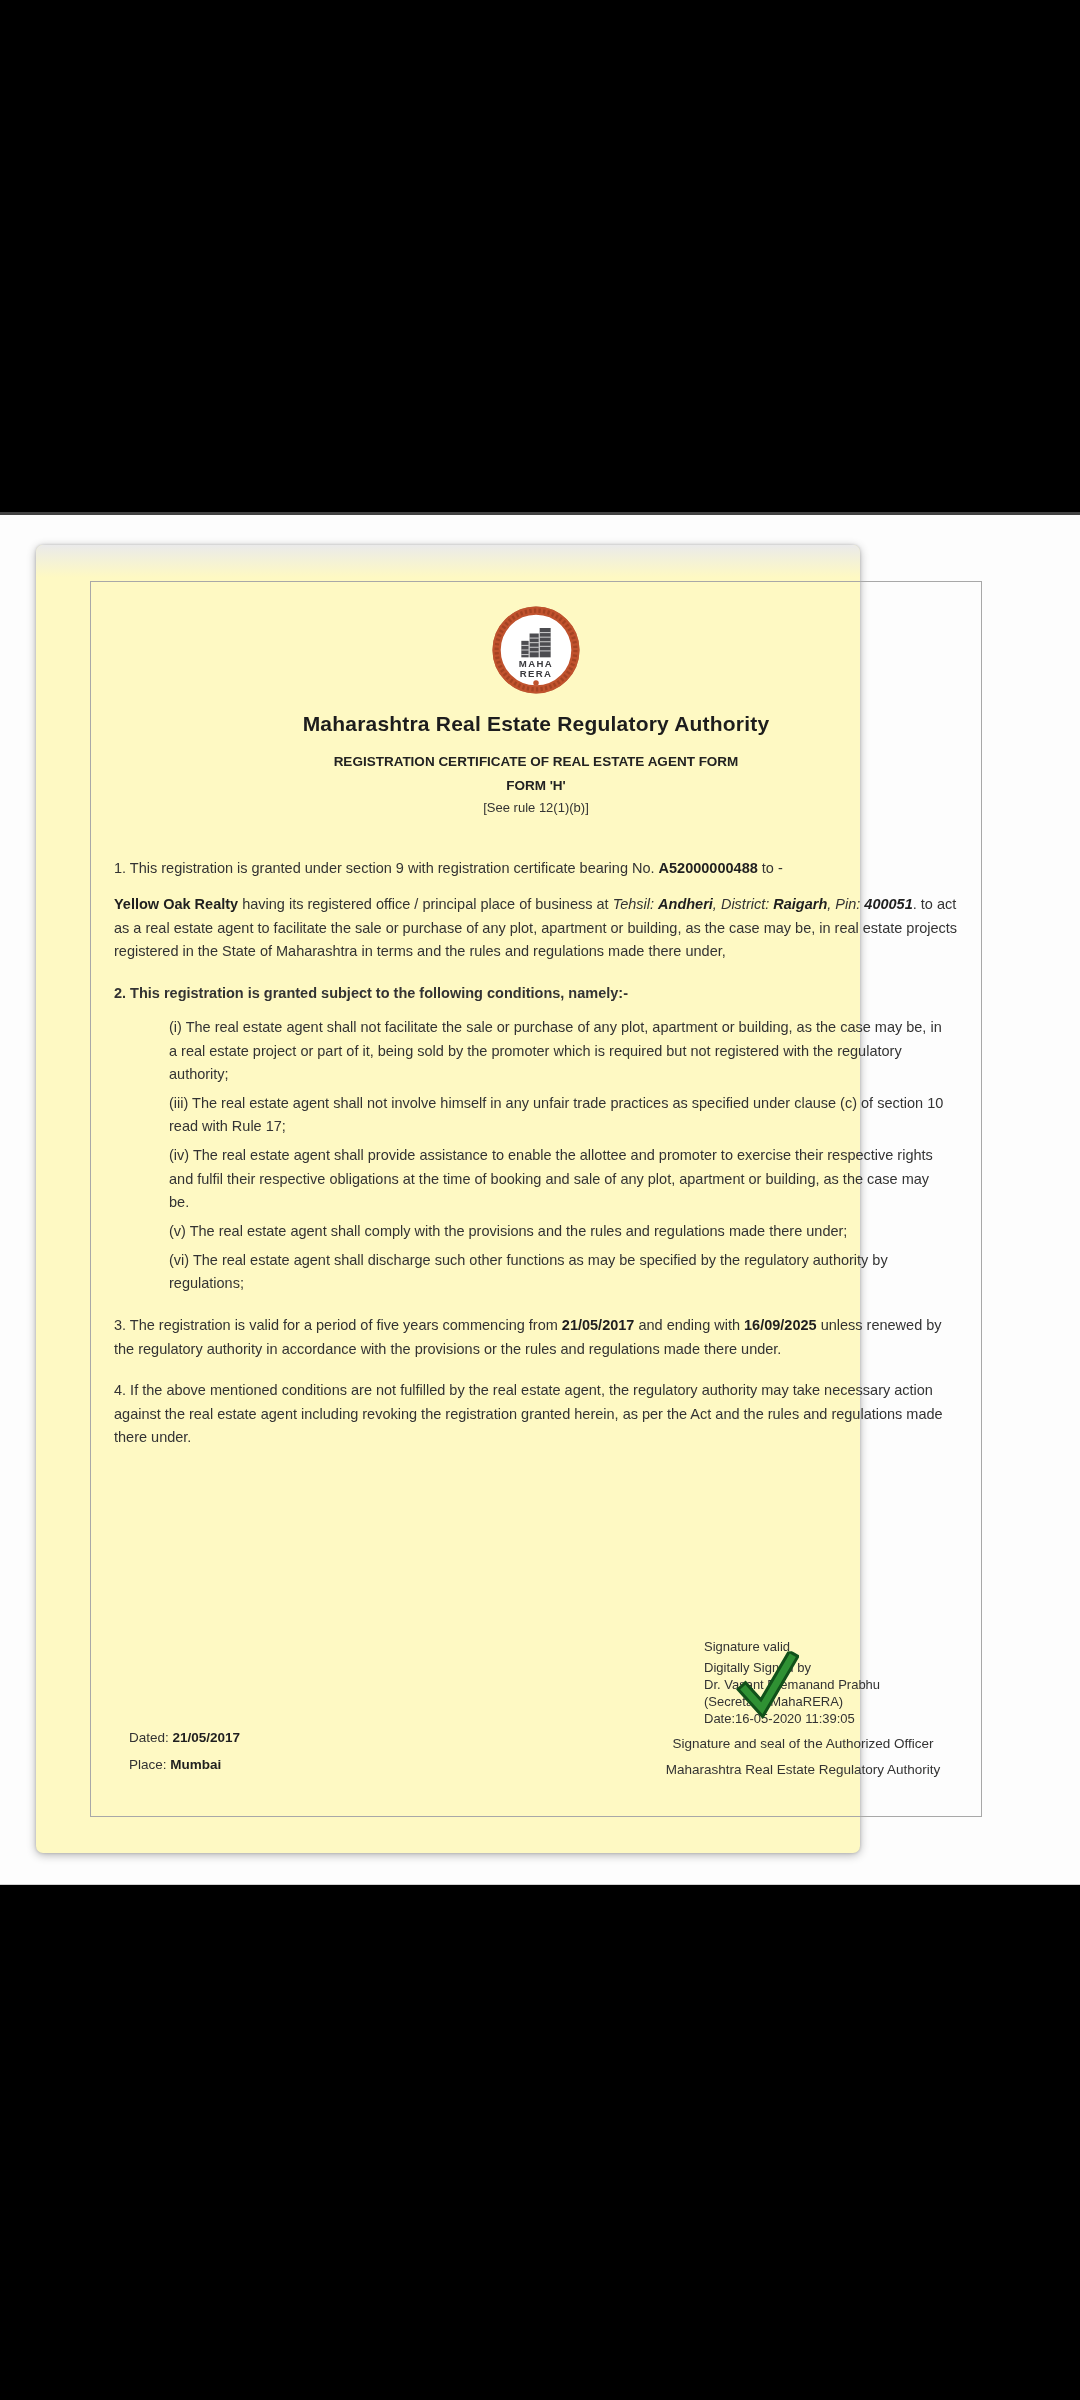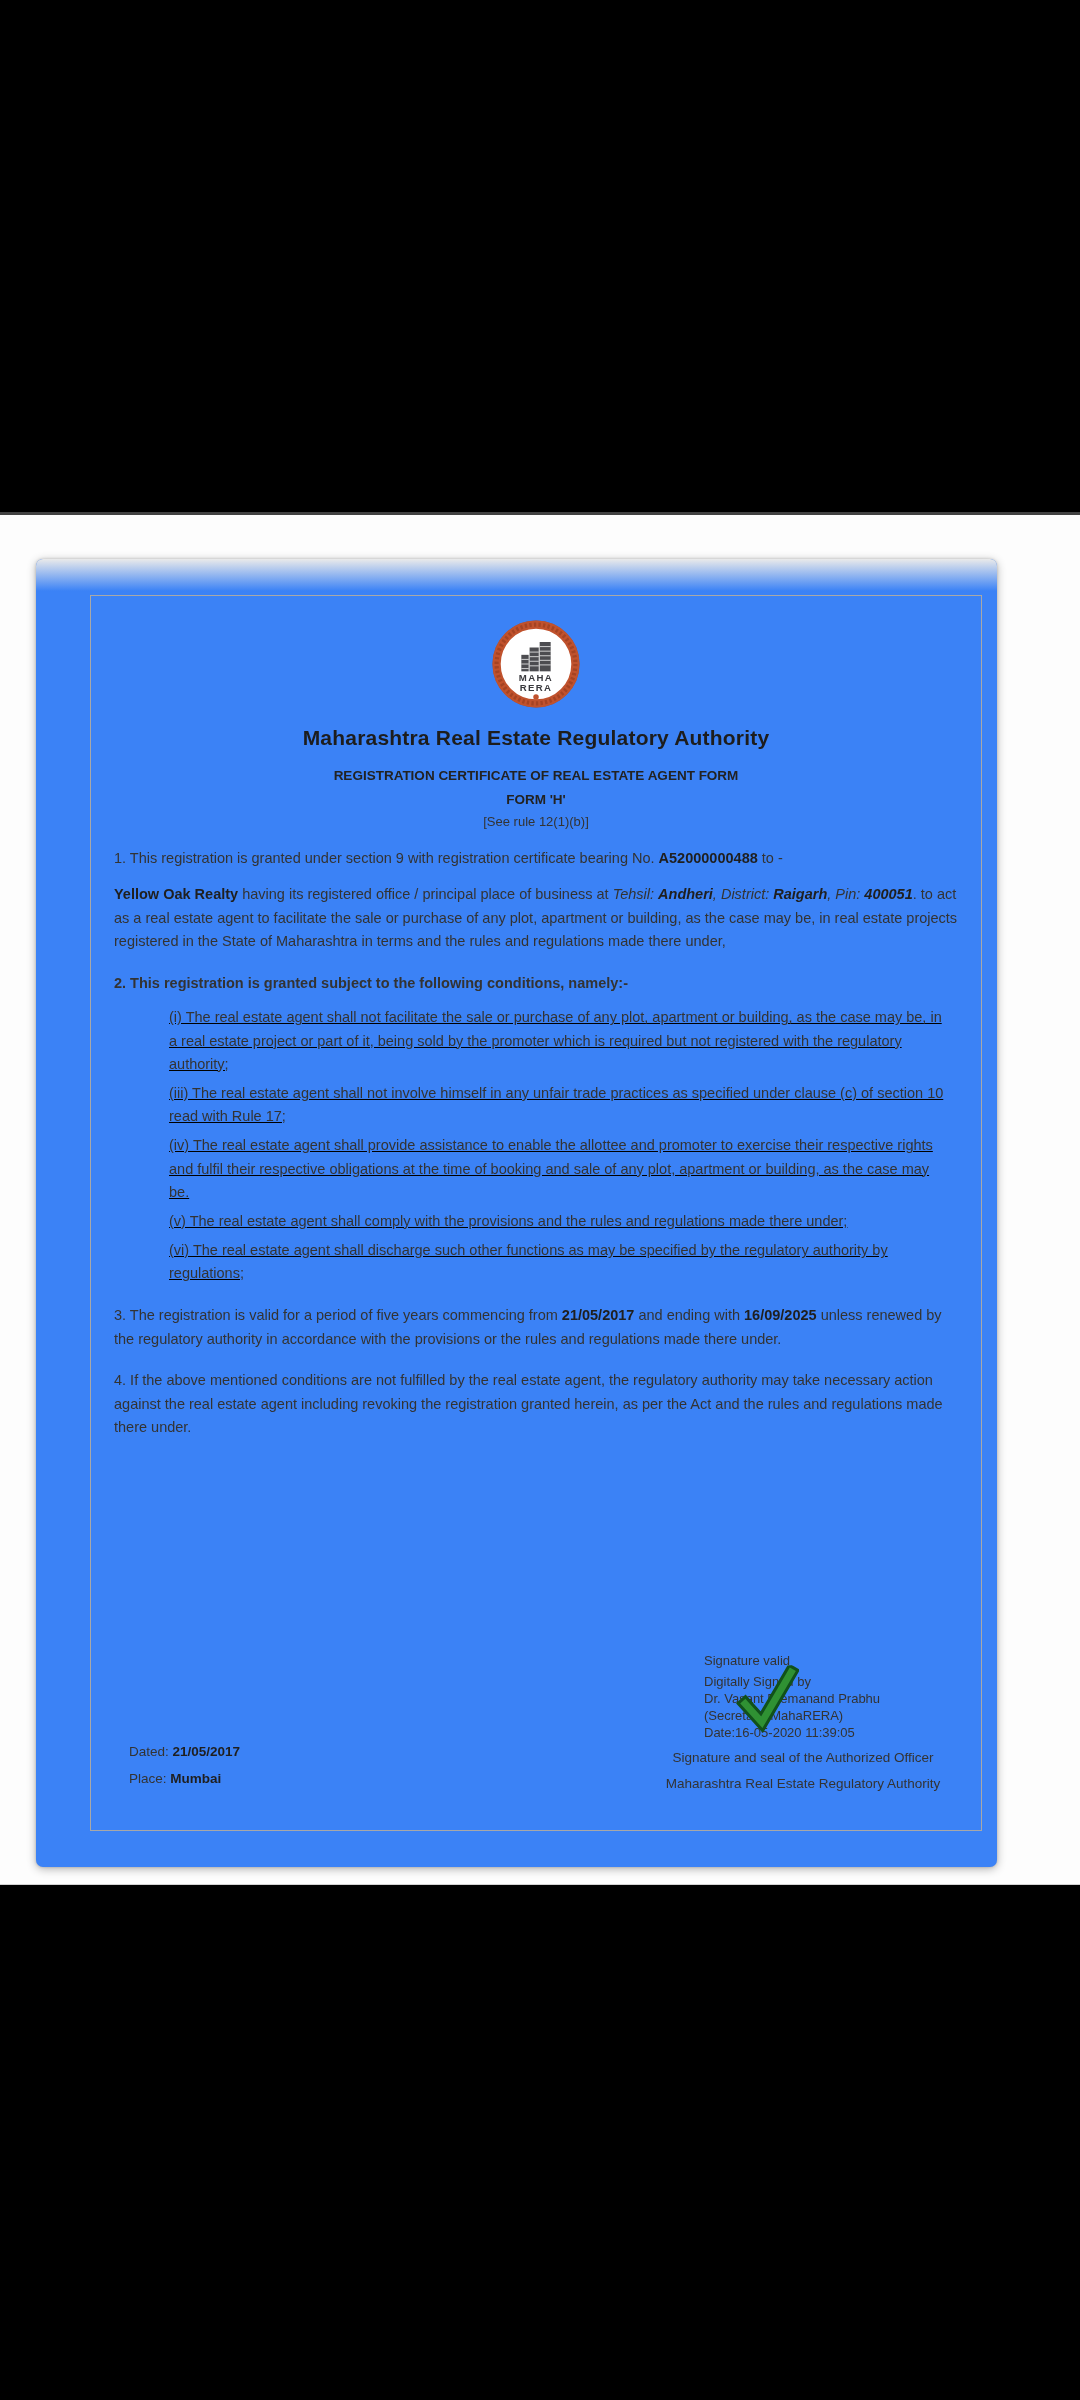--- a/index.html
+++ b/index.html
@@ -9,48 +9,48 @@
   }
   .letterbox{position:absolute;left:0;width:1080px;background:#000;}
   .letterbox.top{top:0;height:512px;}
   .letterbox.bottom{top:1885px;height:515px;}
   .viewer{
     position:absolute;top:512px;left:0;width:1080px;height:1373px;
     background:#fdfdfd;box-sizing:border-box;
     border-top:3px solid #424242;border-bottom:1px solid #d2d2d2;
   }
   .page{
-    position:absolute;left:36px;top:44px;width:961px;height:1308px;
-    background:#3b82f6;border-radius:7px;
+    position:absolute;left:36px;top:30px;width:824px;height:1308px;
+    background:#fef9c3;border-radius:7px;
     box-shadow:0 2px 10px rgba(0,0,0,0.30), 0 0 3px rgba(0,0,0,0.18);
   }
   .page::before{
     content:"";position:absolute;top:0;left:0;right:0;height:32px;
     border-radius:7px 7px 0 0;
     background:linear-gradient(#eaeaea, rgba(255,255,255,0));
     pointer-events:none;
   }
   .cert-frame{
     position:absolute;left:54px;top:36px;width:892px;height:1236px;
     box-sizing:border-box;border:1px solid #a8a8a8;
     padding:24px 23px 0 23px;
   }
   .seal-wrap{text-align:center;margin:0 0 14px 0;}
   .title{
     margin:0 0 18px 0;text-align:center;
     font-size:21px;font-weight:bold;color:#1d1d1d;letter-spacing:0.2px;
   }
   .subhead{margin:0 0 9px 0;text-align:center;font-size:13.5px;font-weight:bold;color:#222;}
   .subhead.form{margin-bottom:7px;}
-  .ruleline{margin:0 0 18px 0;text-align:center;font-size:13px;color:#333;}
+  .ruleline{margin:0 0 42px 0;text-align:center;font-size:13px;color:#333;}
   .para{margin:0 0 13px 0;font-size:14.5px;line-height:1.62;color:#333;}
   .para.business{margin-bottom:18px;}
   .para.intro{margin-bottom:11px;font-weight:bold;}
   .para.validity{margin-bottom:18px;}
-  .conditions{margin:0 10px 19px 0;text-decoration:underline;}
+  .conditions{margin:0 10px 19px 0;}
   .cond{margin:0 0 6px 55px;font-size:14.5px;line-height:1.6;color:#333;}
   .sig-area{position:absolute;top:1056px;left:497px;width:430px;}
   .sig-lines{
     position:relative;margin-left:116px;width:270px;
     font-size:13px;line-height:17px;color:#333;
   }
   .sig-valid{margin-bottom:4px;}
   .sig-check{position:absolute;left:32px;top:14px;width:64px;height:66px;transform:rotate(-2deg);}
   .sig-caption{margin-top:4px;text-align:center;font-size:13.5px;line-height:26px;color:#333;}
   .dated-area{position:absolute;top:1142px;left:38px;font-size:13.5px;line-height:27px;color:#333;}

